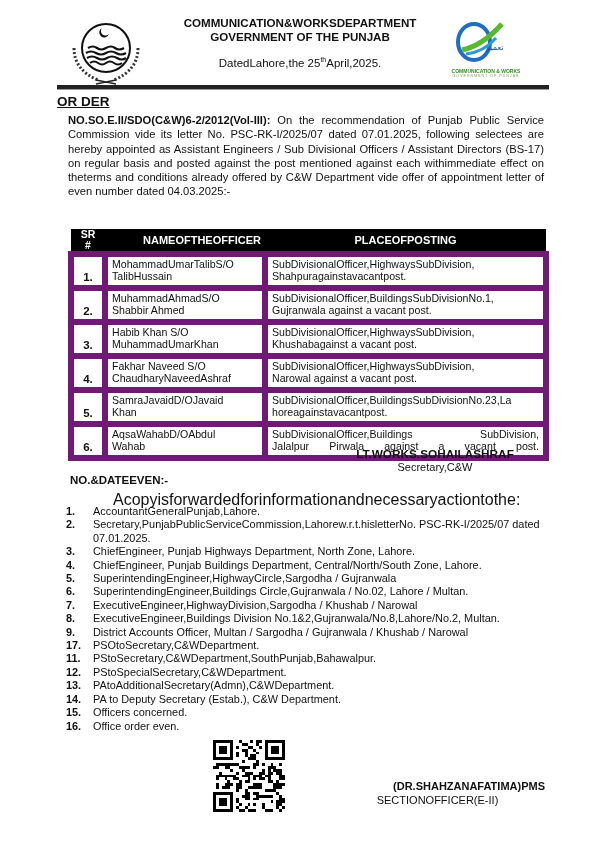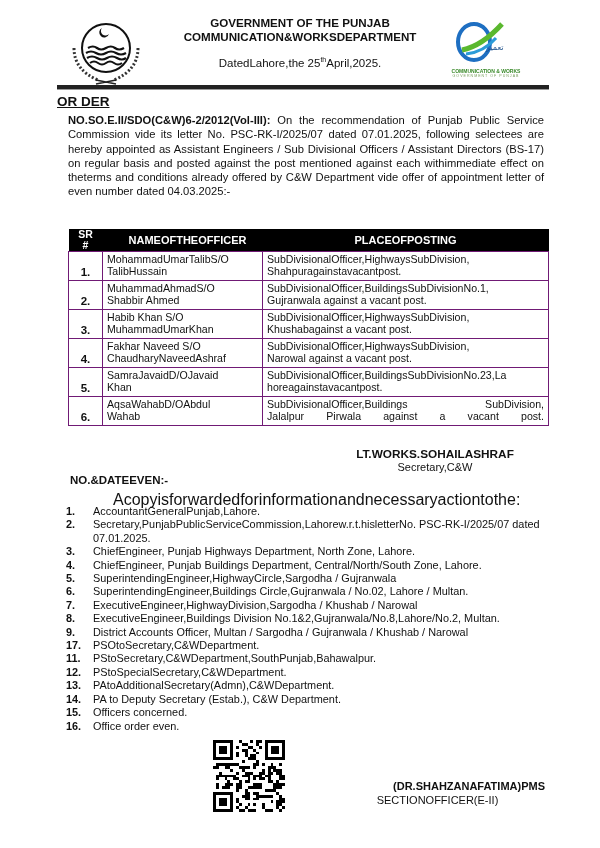--- a/index.html
+++ b/index.html
@@ -11,22 +11,22 @@
   .header-title { left:170px; width:260px; top:16px; text-align:center; font-weight:bold; font-size:11.6px; line-height:14px; }
   .dateline { left:170px; width:260px; top:56px; text-align:center; font-size:11.5px; }
   .dateline sup { font-size:7px; }
   .rule { left:57px; width:492px; top:85px; height:4px; background:#222; border-bottom:1px solid #999; }
   .order-title { left:57px; top:94px; font-weight:bold; font-size:13.5px; text-decoration:underline; }
   .para { left:68px; width:476px; top:113px; font-size:11.2px; line-height:14.3px; text-align:justify; }
   .para b { font-weight:bold; }
   table.officers { position:absolute; left:68px; top:229px; width:481px; border-collapse:collapse; font-size:10.6px; line-height:12px; }
   table.officers th { background:#000; color:#fff; font-weight:bold; font-size:11px; height:17px; padding:0 4px; }
   table.officers th.sr { width:26px; font-size:10.5px; line-height:11px; }
-  table.officers th.name { width:142px; text-align:center; padding-left:14px;margin-top:28px; }
-  table.officers td { border:1px solid #701a75; padding:1px 4px; vertical-align:top; height:25px; }
+  table.officers th.name { width:142px; text-align:right; padding-left:14px;margin-top:28px; }
+  table.officers td { border:6px solid #701a75; padding:1px 4px; vertical-align:top; height:25px; }
   table.officers td.sr { text-align:center; font-weight:bold; vertical-align:bottom; font-size:11.5px; padding-bottom:2px; }
   .sig1-name { left:330px; width:210px; top:447px; text-align:center; font-weight:bold; font-size:11.8px; }
   .sig1-title { left:330px; width:210px; top:461px; text-align:center; font-size:11px; }
   .no-date { left:70px; top:474px; font-weight:bold; font-size:11.5px; }
   .copy-intro { left:113px; top:491px; font-size:16px; }
   ol.dist { position:absolute; left:66px; top:505px; width:490px; margin:0; padding:0; list-style:none; font-size:10.9px; line-height:13.4px; }
   ol.dist li { display:flex; }
   ol.dist li .num { width:27px; font-weight:bold; flex-shrink:0; }
   ol.dist li .txt { flex:1; }
   .qr { left:213px; top:740px; width:72px; height:72px; }
@@ -44,22 +44,22 @@
     <path d="M18 35 q5 -3 10 0 t10 0 t10 0 t10 0" fill="none" stroke="#111" stroke-width="2.2"></path>
     <path d="M19 40 q5 -3 10 0 t10 0 t10 0 t9 0" fill="none" stroke="#111" stroke-width="2.2"></path>
     <path d="M22 45 q4 -3 8 0 t8 0 t8 0 t8 0" fill="none" stroke="#111" stroke-width="2"></path>
     <path d="M6 30 q0 22 24 32" fill="none" stroke="#333" stroke-width="3" stroke-dasharray="2 2"></path>
     <path d="M70 30 q0 22 -24 32" fill="none" stroke="#333" stroke-width="3" stroke-dasharray="2 2"></path>
     <path d="M28 62 l20 4 M48 62 l-20 4" stroke="#222" stroke-width="1.5"></path>
   </svg>
 </div>
 
 <div class="abs header-title">
+  <div>COMMUNICATION&amp;WORKSDEPARTMENT</div>
   <div>GOVERNMENT OF THE PUNJAB</div>
-  <div>COMMUNICATION&amp;WORKSDEPARTMENT</div>
 </div>
 <div class="abs dateline"><span>DatedLahore,the 25</span><sup>th</sup><span>April,2025.</span></div>
 
 <div class="abs logo-right">
   <svg width="92" height="44" viewBox="0 0 92 44">
     <ellipse cx="34" cy="22" rx="16" ry="18" fill="none" stroke="#1e6fc2" stroke-width="4"></ellipse>
     <path d="M22 30 q20 -4 40 -26" fill="none" stroke="#5ab82e" stroke-width="5"></path>
     <path d="M26 34 q18 -2 30 -16" fill="none" stroke="#2b9bd8" stroke-width="3"></path>
     <text x="46" y="30" font-size="8" fill="#1b4f8a" font-family="DejaVu Sans, sans-serif">تعمیر</text>
   </svg>

